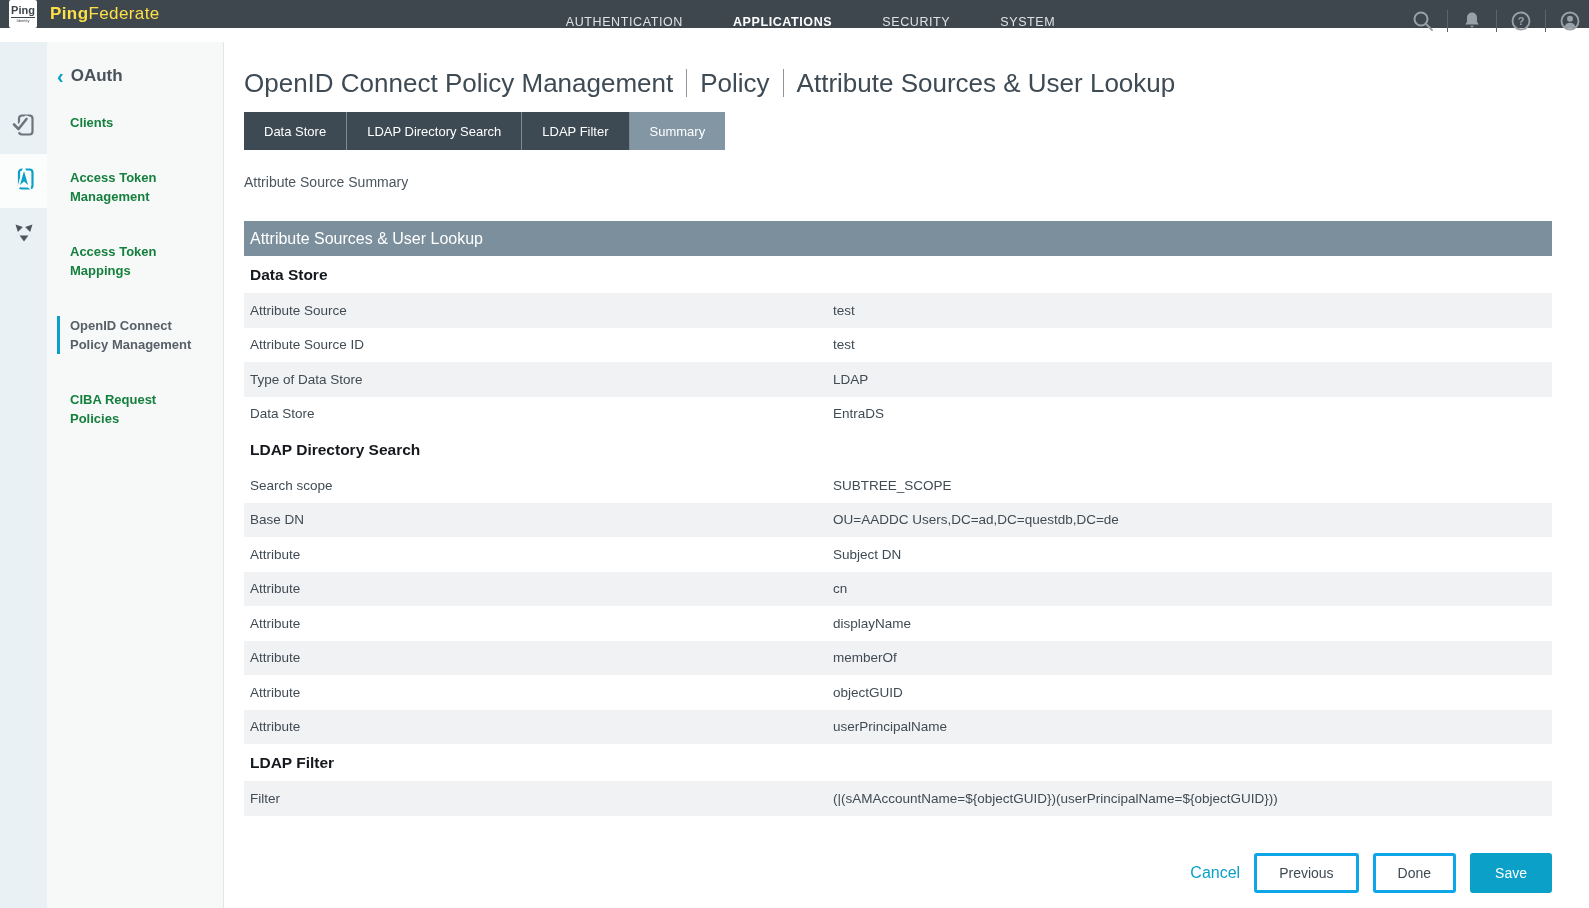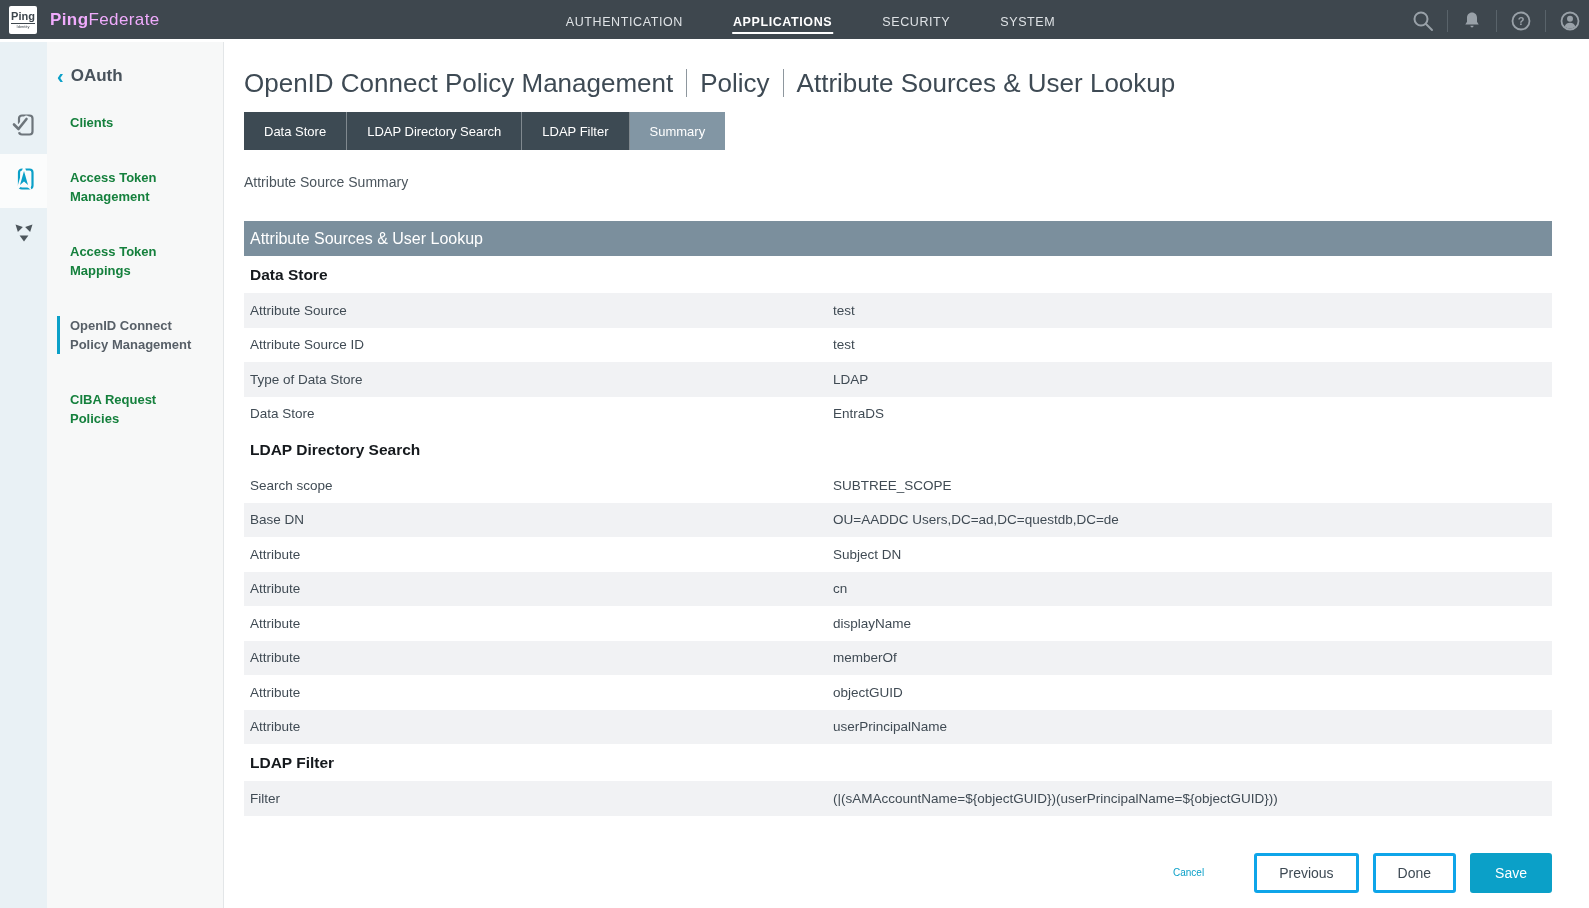--- a/index.html
+++ b/index.html
@@ -11,31 +11,31 @@
     --row-stripe:#f1f2f4;
   }
   *{box-sizing:border-box;}
   html,body{margin:0;padding:0;}
   body{
     width:1589px;height:908px;overflow:hidden;position:relative;
     font-family:"Liberation Sans",sans-serif;background:#fff;color:#404b54;
   }
   
   .topnav{
-    position:absolute;top:0;left:0;right:0;height:39px;
+    position:absolute;top:0;left:0;right:0;height:28px;
     background:var(--topnav-bg);display:flex;align-items:center;z-index:10;
   }
   .brand{display:flex;align-items:center;gap:13px;padding-left:9px;}
   .logo-box{
     width:28px;height:28px;background:#fff;border-radius:2px;
     display:flex;flex-direction:column;align-items:center;justify-content:center;line-height:1;
   }
   .logo-ping{font-size:11px;font-weight:bold;color:#3e474e;border-bottom:1px solid #3e474e;padding-bottom:1px;}
   .logo-sub{font-size:4px;color:#3e474e;margin-top:1px;}
-  .brand-name{color:#f0abfc;font-size:17px;letter-spacing:.4px;white-space:nowrap;}
+  .brand-name{color:#fde047;font-size:17px;letter-spacing:.4px;white-space:nowrap;}
   .brand-name .bold{font-weight:bold;}
   .nav-items{
     position:absolute;left:calc(50% + 16px);transform:translateX(-50%);
     top:0;height:42px;display:flex;align-items:center;gap:48px;
   }
   .nav-item{
     color:#dfe3e6;font-size:12.5px;letter-spacing:.6px;cursor:pointer;
     padding:6px 1px 5px 1px;white-space:nowrap;
   }
   .nav-item.active{color:#fff;font-weight:bold;border-bottom:2px solid #fff;padding-bottom:3px;}
@@ -85,21 +85,21 @@
     height:35px;background:var(--table-header-bg);color:#fff;font-size:16px;
     display:flex;align-items:center;padding-left:6px;
   }
   .srow{display:flex;align-items:center;min-height:34.5px;font-size:13.5px;color:#404b54;}
   .srows .srow:nth-child(even){background:var(--row-stripe);}
   .srows .srow.section{background:#fff;min-height:37px;}
   .srow .lab{padding-left:6px;width:589px;flex:none;}
   .srow .val{flex:1;white-space:nowrap;}
   .sec-label{padding-left:6px;font-size:15.5px;font-weight:bold;color:#15191d;}
   .footer{margin-top:37px;display:flex;justify-content:flex-end;align-items:center;}
-  .cancel{color:var(--accent-teal);font-size:10px;margin-right:36px;cursor:pointer;text-decoration:none;}
+  .cancel{color:var(--accent-teal);font-size:16px;cursor:pointer;text-decoration:none;}
   .btn{
     font-family:inherit;font-size:14px;color:#3e4a54;background:#fff;
     border:3px solid #0ea5e9;border-radius:3px;padding:9px 22px;margin-left:14px;cursor:pointer;
   }
   .btn.primary{background:var(--accent-teal);border-color:var(--accent-teal);color:#fff;}
 </style>
 </head>
 <body>
 
 <header class="topnav">

